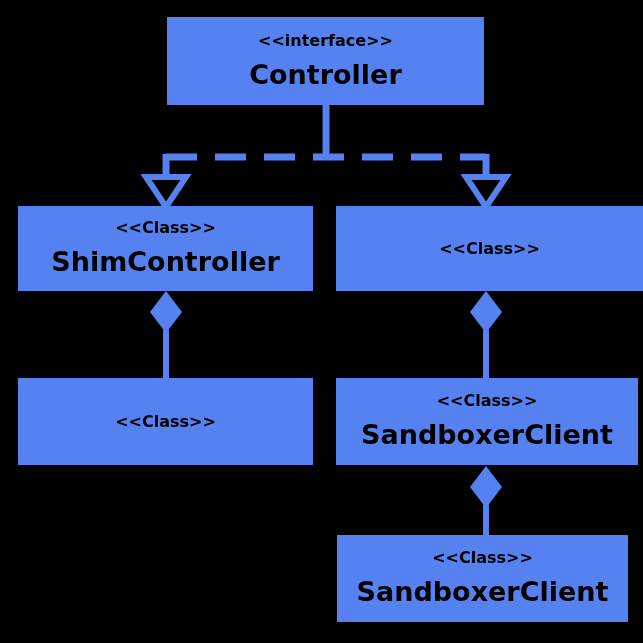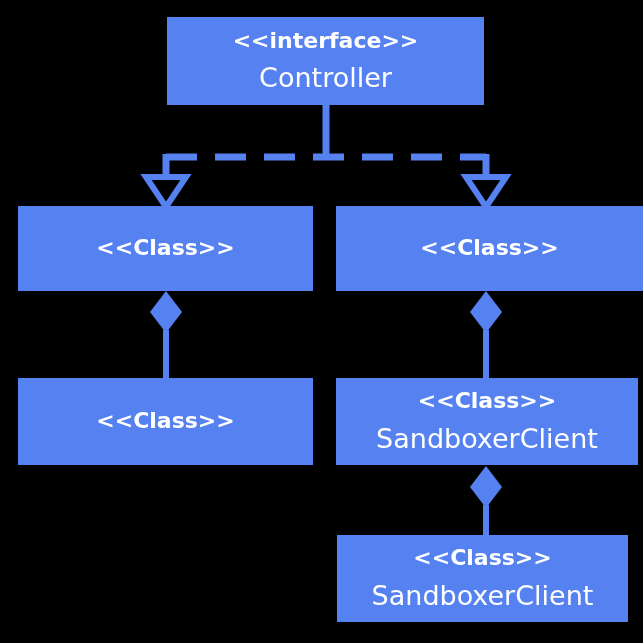--- a/index.html
+++ b/index.html
@@ -20,29 +20,29 @@
     background: #5582f0;
     display: flex;
     flex-direction: column;
     align-items: center;
     justify-content: center;
     box-sizing: border-box;
     line-height: 1.12;
     z-index: 3;
   }
   .stereo {
-    color: #ffffff;
+    color: #000000;
     font-weight: bold;
-    font-size: 22px;
+    font-size: 16px;
     letter-spacing: 0px;
     white-space: nowrap;
   }
   .cname {
-    color: #ffffff;
-    font-weight: normal;
+    color: #000000;
+    font-weight: bold;
     font-size: 27px;
     white-space: nowrap;
     margin-top: 10px;
   }
   .cname.tight {
     letter-spacing: -0.6px;
   }
   #links {
     position: absolute;
     left: 0;
@@ -80,20 +80,21 @@
     <polygon points="486,466 502,487 486,508 470,487" fill="#5582f0"></polygon>
   </svg>
 
   <div class="uml-box" style="left: 167px; top: 17px; width: 317px; height: 88px; background: rgb(85, 130, 240);">
     <div class="stereo">&lt;&lt;interface&gt;&gt;</div>
     <div class="cname">Controller</div>
   </div>
 
   <div class="uml-box" style="left: 18px; top: 206px; width: 295px; height: 85px; background: rgb(85, 130, 240);">
     <div class="stereo">&lt;&lt;Class&gt;&gt;</div>
+    <div class="cname">ShimController</div>
   </div>
 
   <div class="uml-box" style="left: 336px; top: 206px; width: 307px; height: 85px; background: rgb(85, 130, 240);">
     <div class="stereo">&lt;&lt;Class&gt;&gt;</div>
   </div>
 
   <div class="uml-box" style="left: 18px; top: 378px; width: 295px; height: 87px; background: rgb(85, 130, 240);">
     <div class="stereo">&lt;&lt;Class&gt;&gt;</div>
   </div>
 

